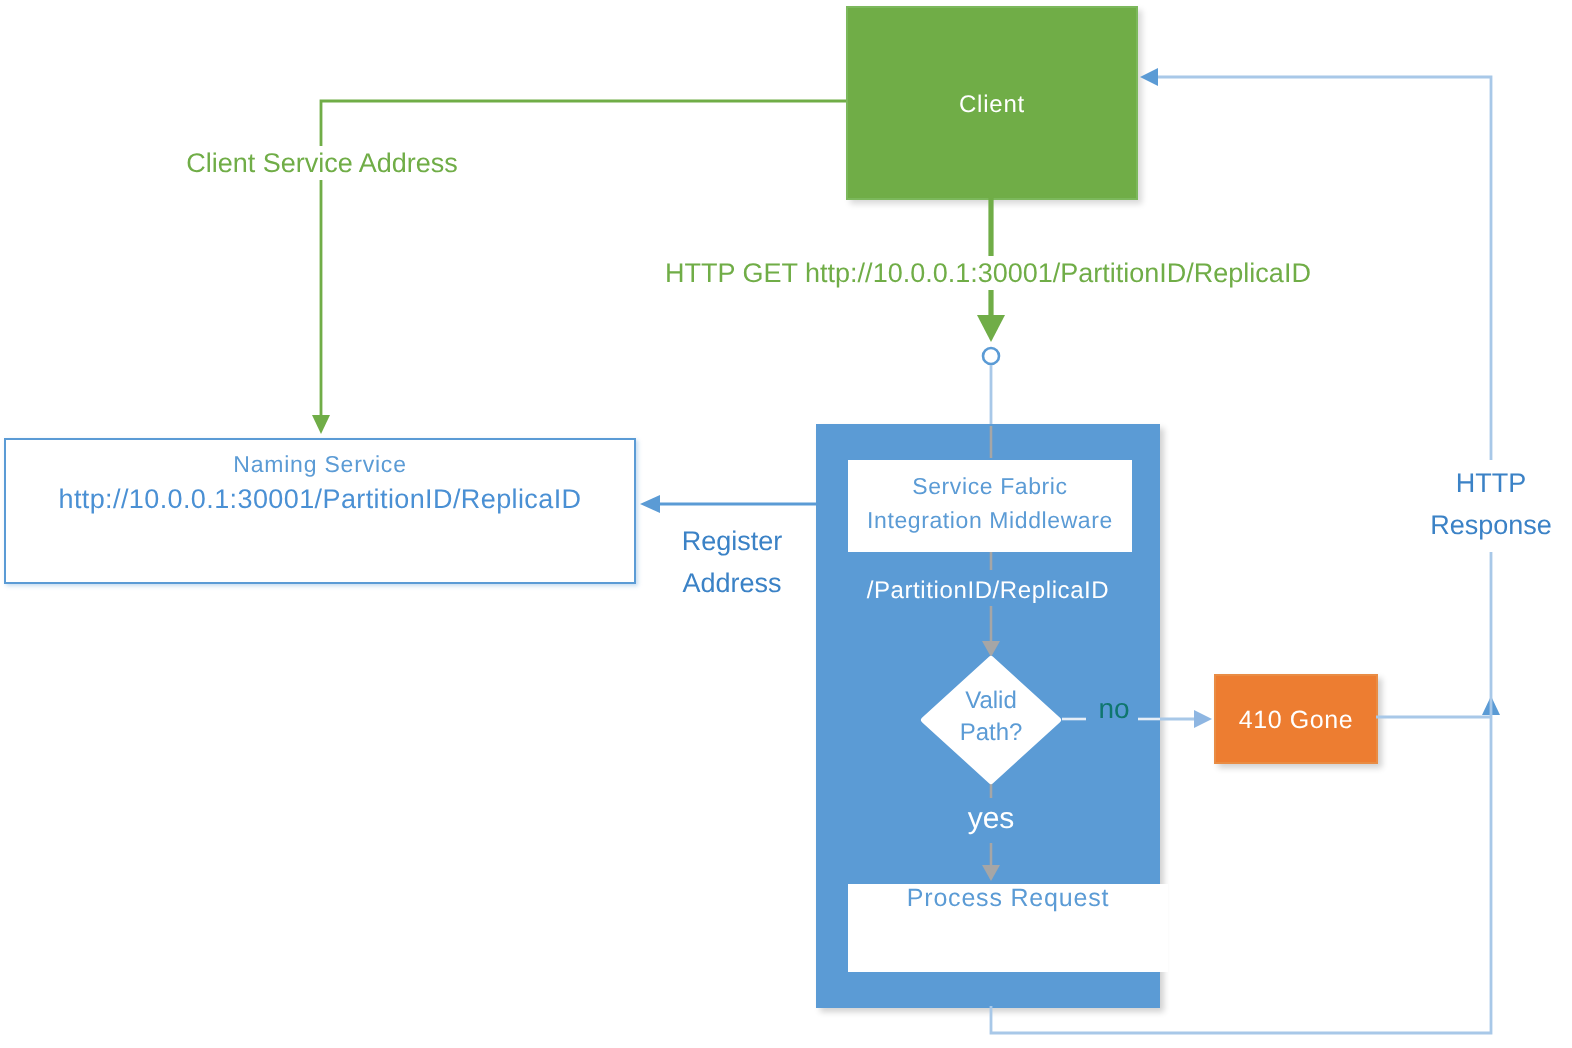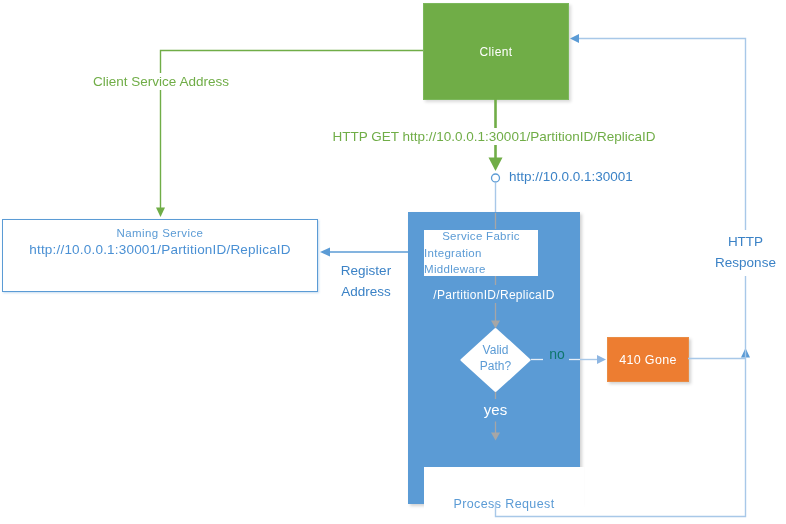--- a/index.html
+++ b/index.html
@@ -14,26 +14,26 @@
   
   .client-box{left:423px;top:3px;width:144px;height:95px;background:#70AD47;
     border:1px solid #7CB85C;box-shadow:2px 2px 3px rgba(0,0,0,0.15);
     display:flex;align-items:center;justify-content:center;color:#fff;font-size:12px;letter-spacing:0.4px;}
   .naming-box{left:2px;top:219px;width:314px;height:71px;background:#fff;
     border:1px solid #5B9BD5;box-shadow:1px 1px 2px rgba(91,155,213,0.35);text-align:center;}
   .naming-title{margin-top:7px;font-size:11.5px;color:#5B9BD5;letter-spacing:0.4px;}
   .naming-url{margin-top:3px;font-size:13.5px;color:#4A90D4;letter-spacing:0.2px;}
   .mw-box{left:408px;top:212px;width:172px;height:292px;background:#5B9BD5;
     box-shadow:2px 2px 3px rgba(0,0,0,0.18);}
-  .mw-title-box{left:424px;top:230px;width:114px;height:46px;background:#fff;
+  .mw-title-box{left:424px;top:230px;width:142px;height:46px;background:#fff;
     display:flex;flex-direction:column;align-items:center;justify-content:center;
     font-size:11.5px;color:#5B9BD5;line-height:1.45;letter-spacing:0.3px;}
   .path-label{left:408px;top:288px;width:172px;text-align:center;color:#fff;font-size:12px;letter-spacing:0.3px;}
-  .process-box{left:424px;top:467px;width:160px;height:44px;background:#fff;
-    display:flex;align-items:flex-end;justify-content:center;font-size:12.5px;color:#5B9BD5;letter-spacing:0.4px;}
+  .process-box{left:424px;top:442px;width:160px;height:44px;background:#fff;
+    display:flex;align-items:flex-start;justify-content:center;font-size:12.5px;color:#5B9BD5;letter-spacing:0.4px;}
   .gone-box{left:607px;top:337px;width:80px;height:43px;background:#ED7D31;
     border:1px solid #E98C44;box-shadow:2px 2px 3px rgba(0,0,0,0.18);
     display:flex;align-items:center;justify-content:center;color:#fff;font-size:12.5px;letter-spacing:0.3px;text-align:right;}
 
   
   .diamond-label{left:461px;top:342px;width:69px;text-align:center;font-size:12px;color:#5B9BD5;line-height:1.35;}
   .yes-label{left:465px;top:401px;width:61px;text-align:center;color:#fff;font-size:15px;}
   .no-label{left:542px;top:346px;width:30px;text-align:center;color:#0f766e;font-size:14px;}
 
   
@@ -129,21 +129,20 @@
   <div class="abs diamond-label">
     <div>Valid</div>
     <div>Path?</div>
   </div>
 
   <div class="abs yes-label">yes</div>
   <div class="abs no-label">no</div>
 
   <div class="abs resolve-label">Client Service Address</div>
   <div class="abs httpget-label">HTTP GET http://10.0.0.1:30001/PartitionID/ReplicaID</div>
-  <div class="abs endpoint-label">http://10.0.0.1:30001</div>
 
   <div class="abs register-label">
     <div>Register</div>
     <div>Address</div>
   </div>
 
   <div class="abs response-label">
     <div>HTTP</div>
     <div>Response</div>
   </div>

